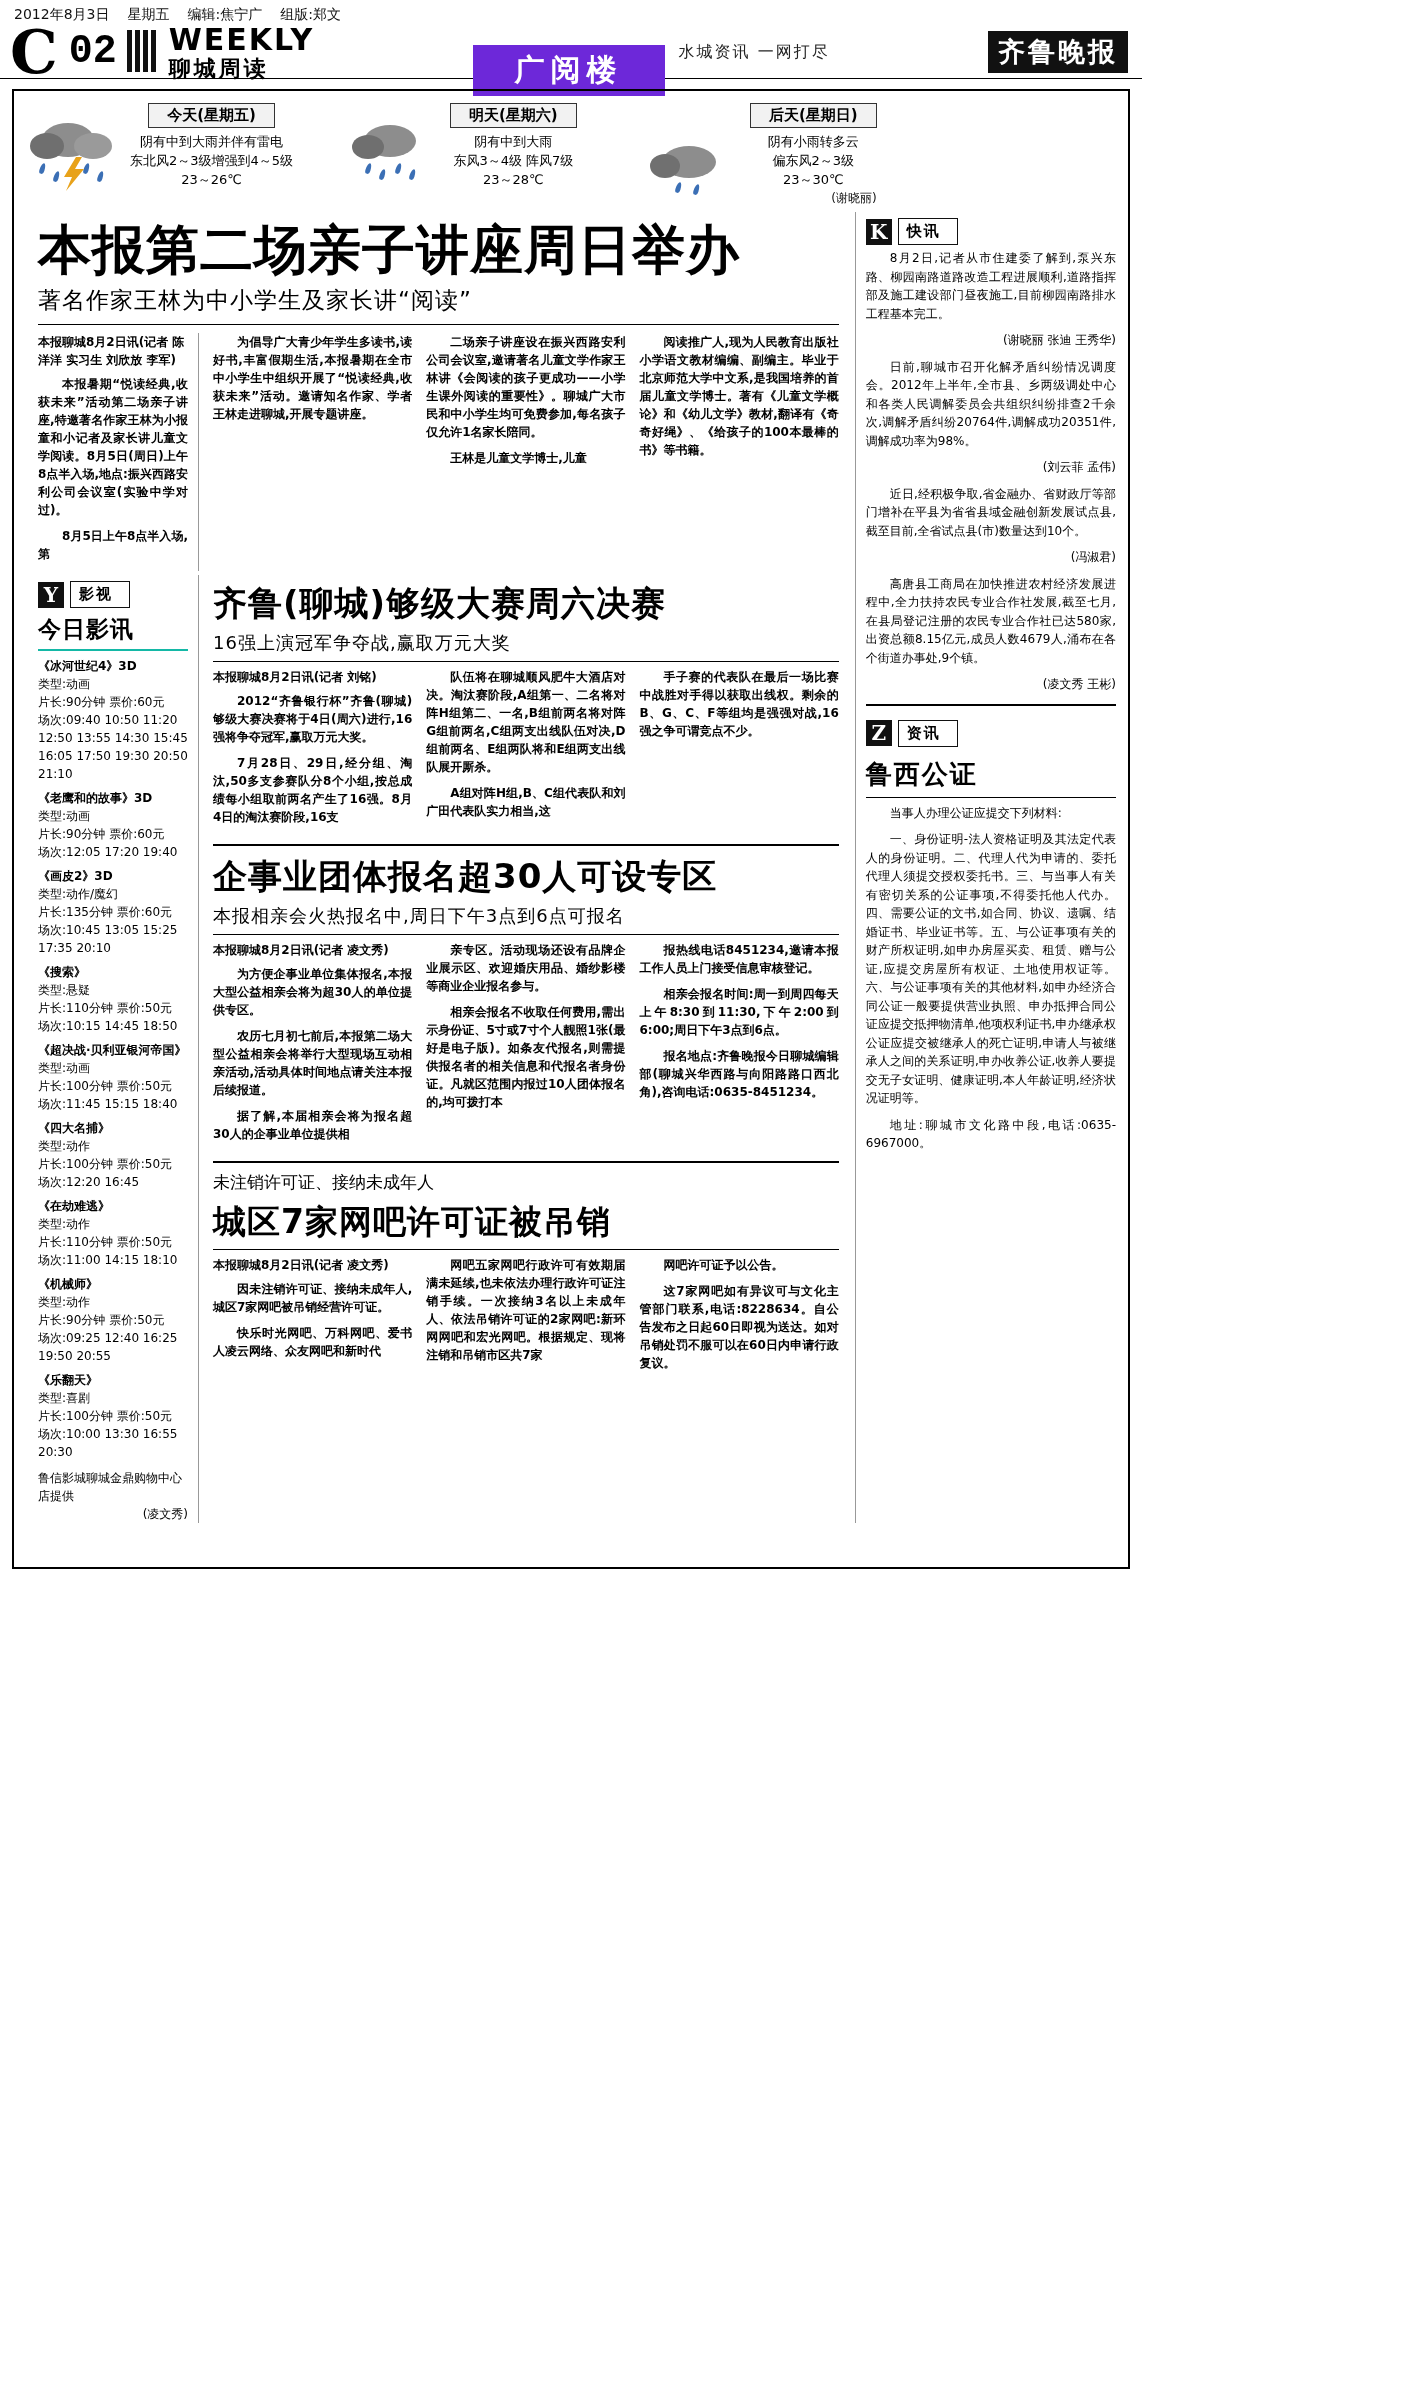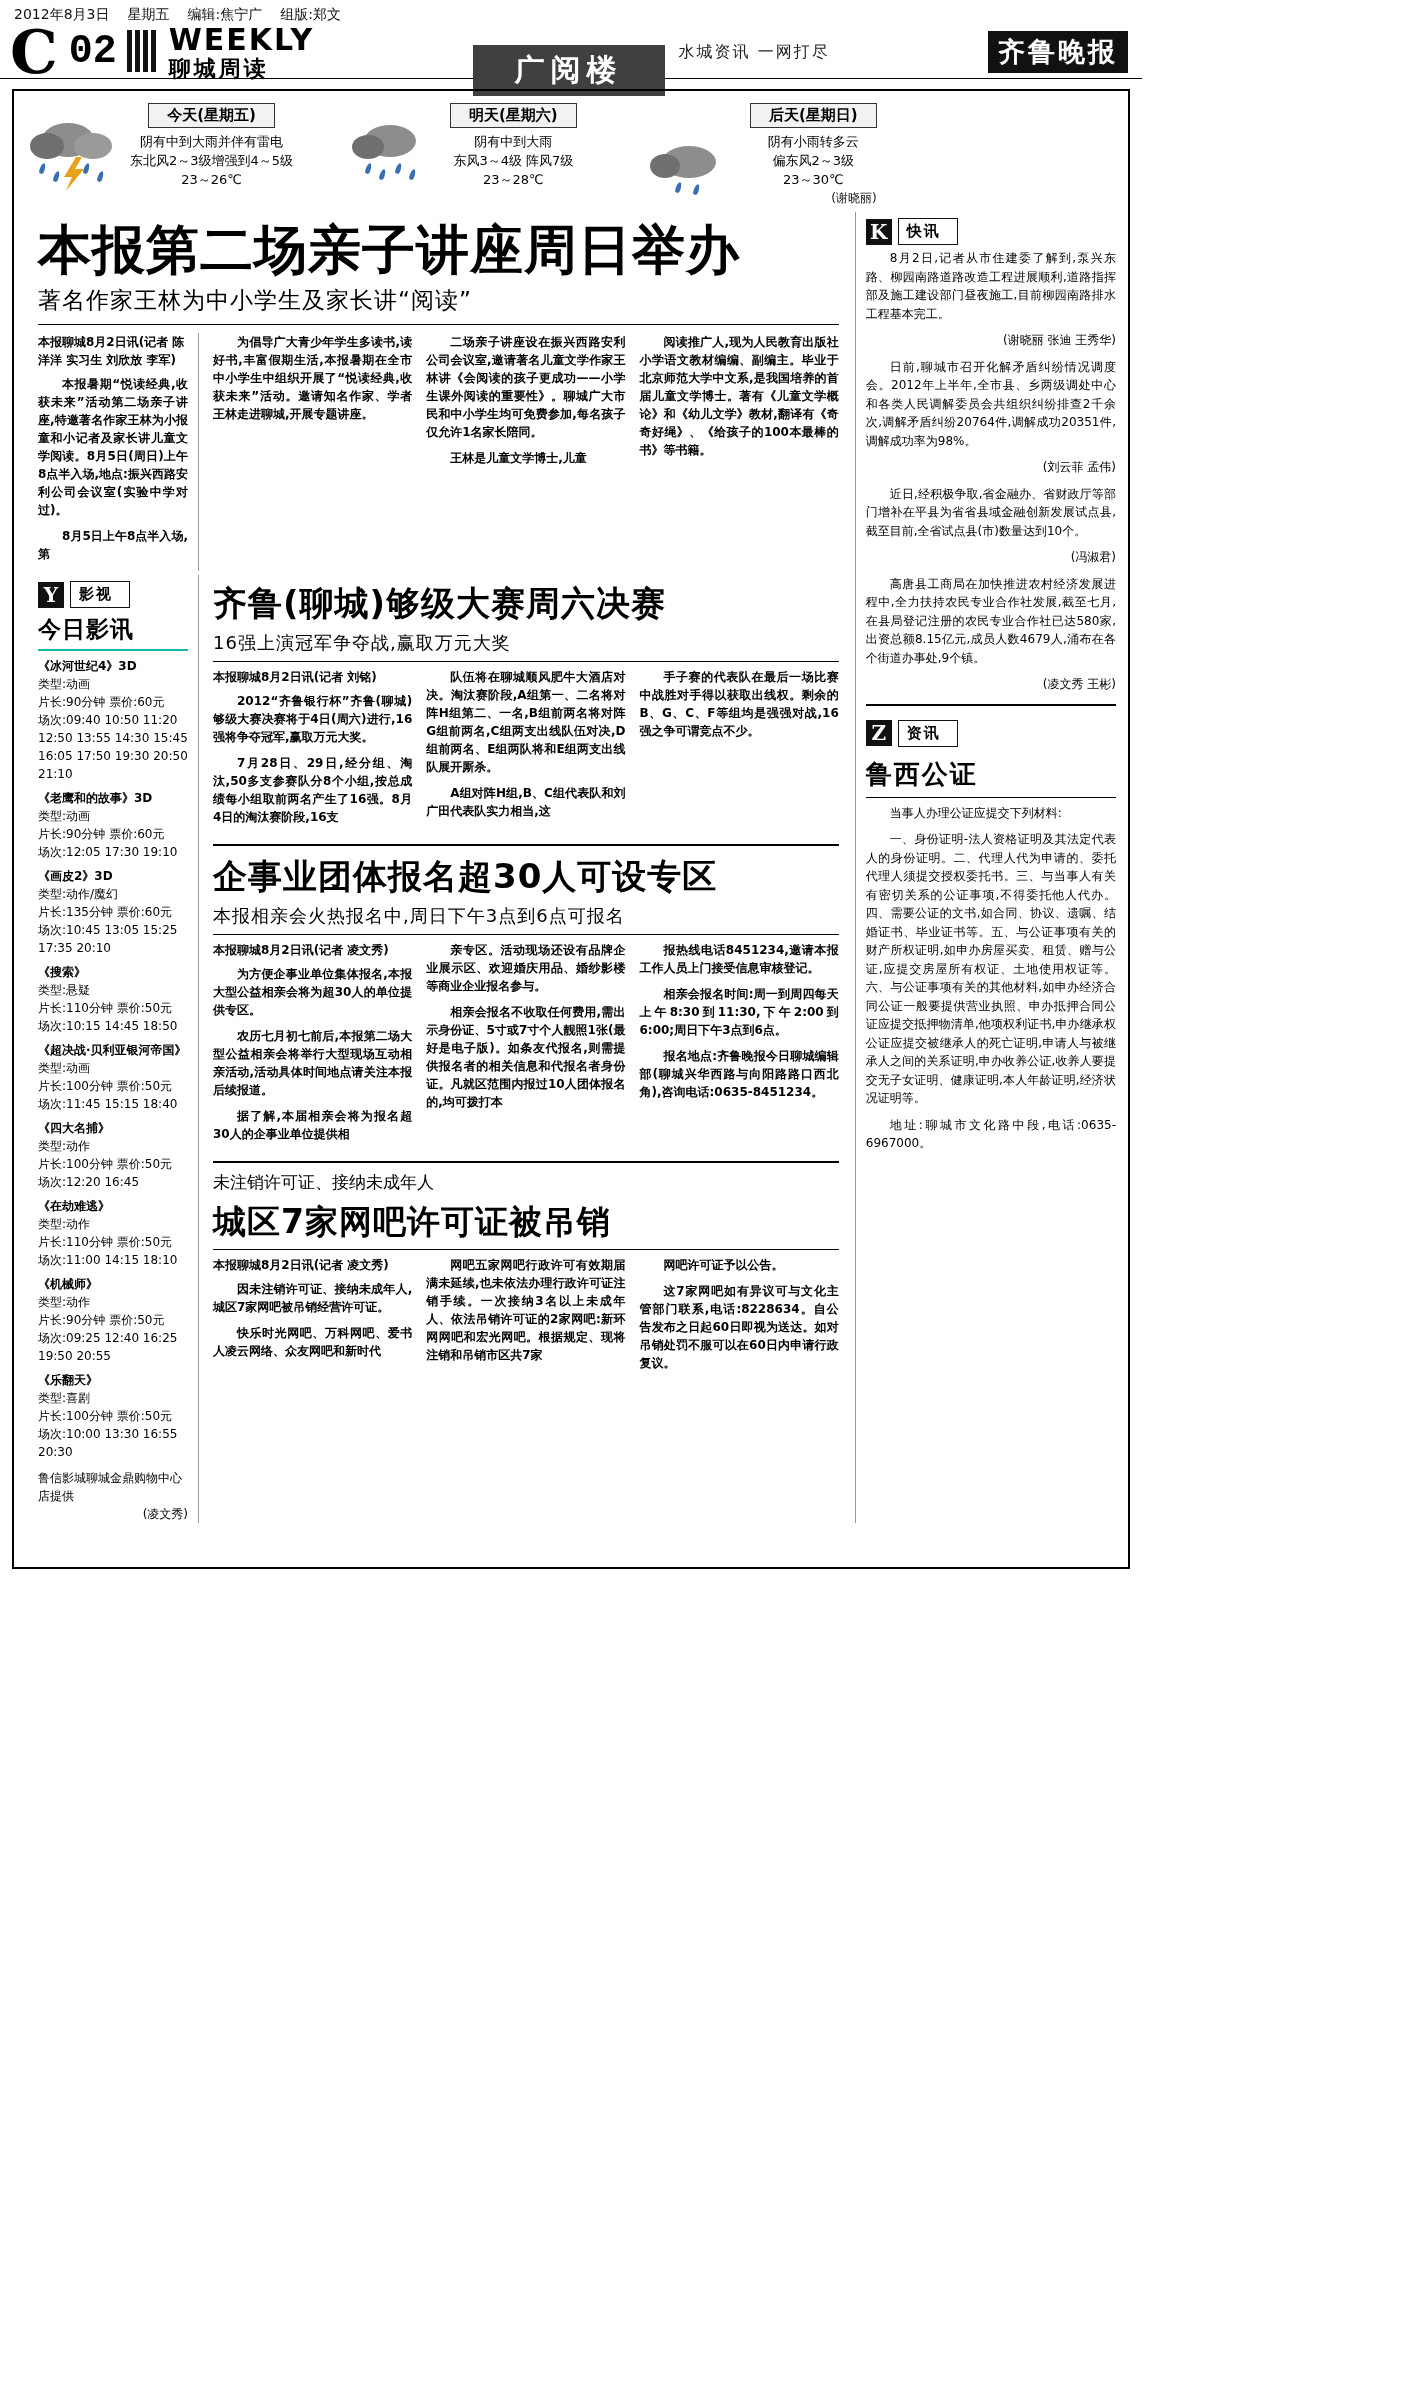--- a/index.html
+++ b/index.html
@@ -11,21 +11,21 @@
   .mh-row{display:flex;align-items:stretch;height:48px;}
   .mh-left{display:flex;align-items:center;padding-left:10px;}
   .bigC{font-family:"DejaVu Serif","Liberation Serif",serif;font-size:60px;font-weight:bold;line-height:54px;letter-spacing:-2px;}
   .bigNum{font-family:Liberation Mono, monospace;font-size:40px;font-weight:bold;line-height:48px;margin-left:13px;}
   .bars{display:inline-block;margin:0 10px;height:44px;}
   .bars i{display:inline-block;width:5px;height:42px;background:#111;margin-right:3px;vertical-align:top;}
   .weekly{line-height:1;}
   .weekly .w1{font-size:30px;font-weight:bold;letter-spacing:2px;font-family:"DejaVu Sans","Liberation Sans",sans-serif;}
   .weekly .w2{font-size:22px;font-weight:bold;letter-spacing:3px;margin-top:3px;}
   .mh-mid{flex:1;display:flex;align-items:center;justify-content:center;gap:14px;}
-  .guangyue{background:#404040;color:#fff;font-size:30px;font-weight:bold;letter-spacing:6px;padding:5px 42px;margin-top:36px;}
+  .guangyue{background:#6d28d9;color:#fff;font-size:30px;font-weight:bold;letter-spacing:6px;padding:5px 42px;margin-top:36px;}
   .slogan{font-size:16px;letter-spacing:2px;color:#222;}
   .mh-right{display:flex;align-items:center;padding-right:14px;}
   .qilu{background:#111;color:#fff;font-size:27px;font-weight:bold;letter-spacing:3px;padding:3px 10px;font-family:"DejaVu Serif","Liberation Serif",serif;}
   .framewrap{margin:10px 12px 0 12px;border:2px solid #000;padding:10px 12px 12px 12px;box-sizing:border-box;height:1480px;position:relative;}
   .wx{display:flex;gap:0;align-items:flex-start;margin-bottom:4px;}
   .wx-block{display:flex;align-items:flex-end;gap:8px;}
   .wx-ico{width:96px;height:70px;position:relative;flex:none;}
   .wx-txt{text-align:center;font-size:13px;line-height:19px;padding-top:2px;}
   .wx-day{display:inline-block;border:1px solid #333;padding:2px 18px;font-size:15px;font-weight:bold;margin-bottom:4px;background:#f2f2f2;}
   .cloud{position:absolute;background:#8d8d8d;border-radius:50%;}
@@ -179,21 +179,21 @@
               <div>
                   <div class="fname">《冰河世纪4》3D</div>
                   <div>类型:动画</div>
                   <div>片长:90分钟   票价:60元</div>
                   <div>场次:09:40 10:50 11:20 12:50 13:55 14:30 15:45 16:05 17:50 19:30 20:50 21:10</div>
                 </div>
               <div>
                   <div class="fname">《老鹰和的故事》3D</div>
                   <div>类型:动画</div>
                   <div>片长:90分钟   票价:60元</div>
-                  <div>场次:12:05 17:30 19:10</div>
+                  <div>场次:12:05 17:20 19:40</div>
                 </div>
               <div>
                   <div class="fname">《画皮2》3D</div>
                   <div>类型:动作/魔幻</div>
                   <div>片长:135分钟   票价:60元</div>
                   <div>场次:10:45 13:05 15:25 17:35 20:10</div>
                 </div>
               <div>
                   <div class="fname">《搜索》</div>
                   <div>类型:悬疑</div>

